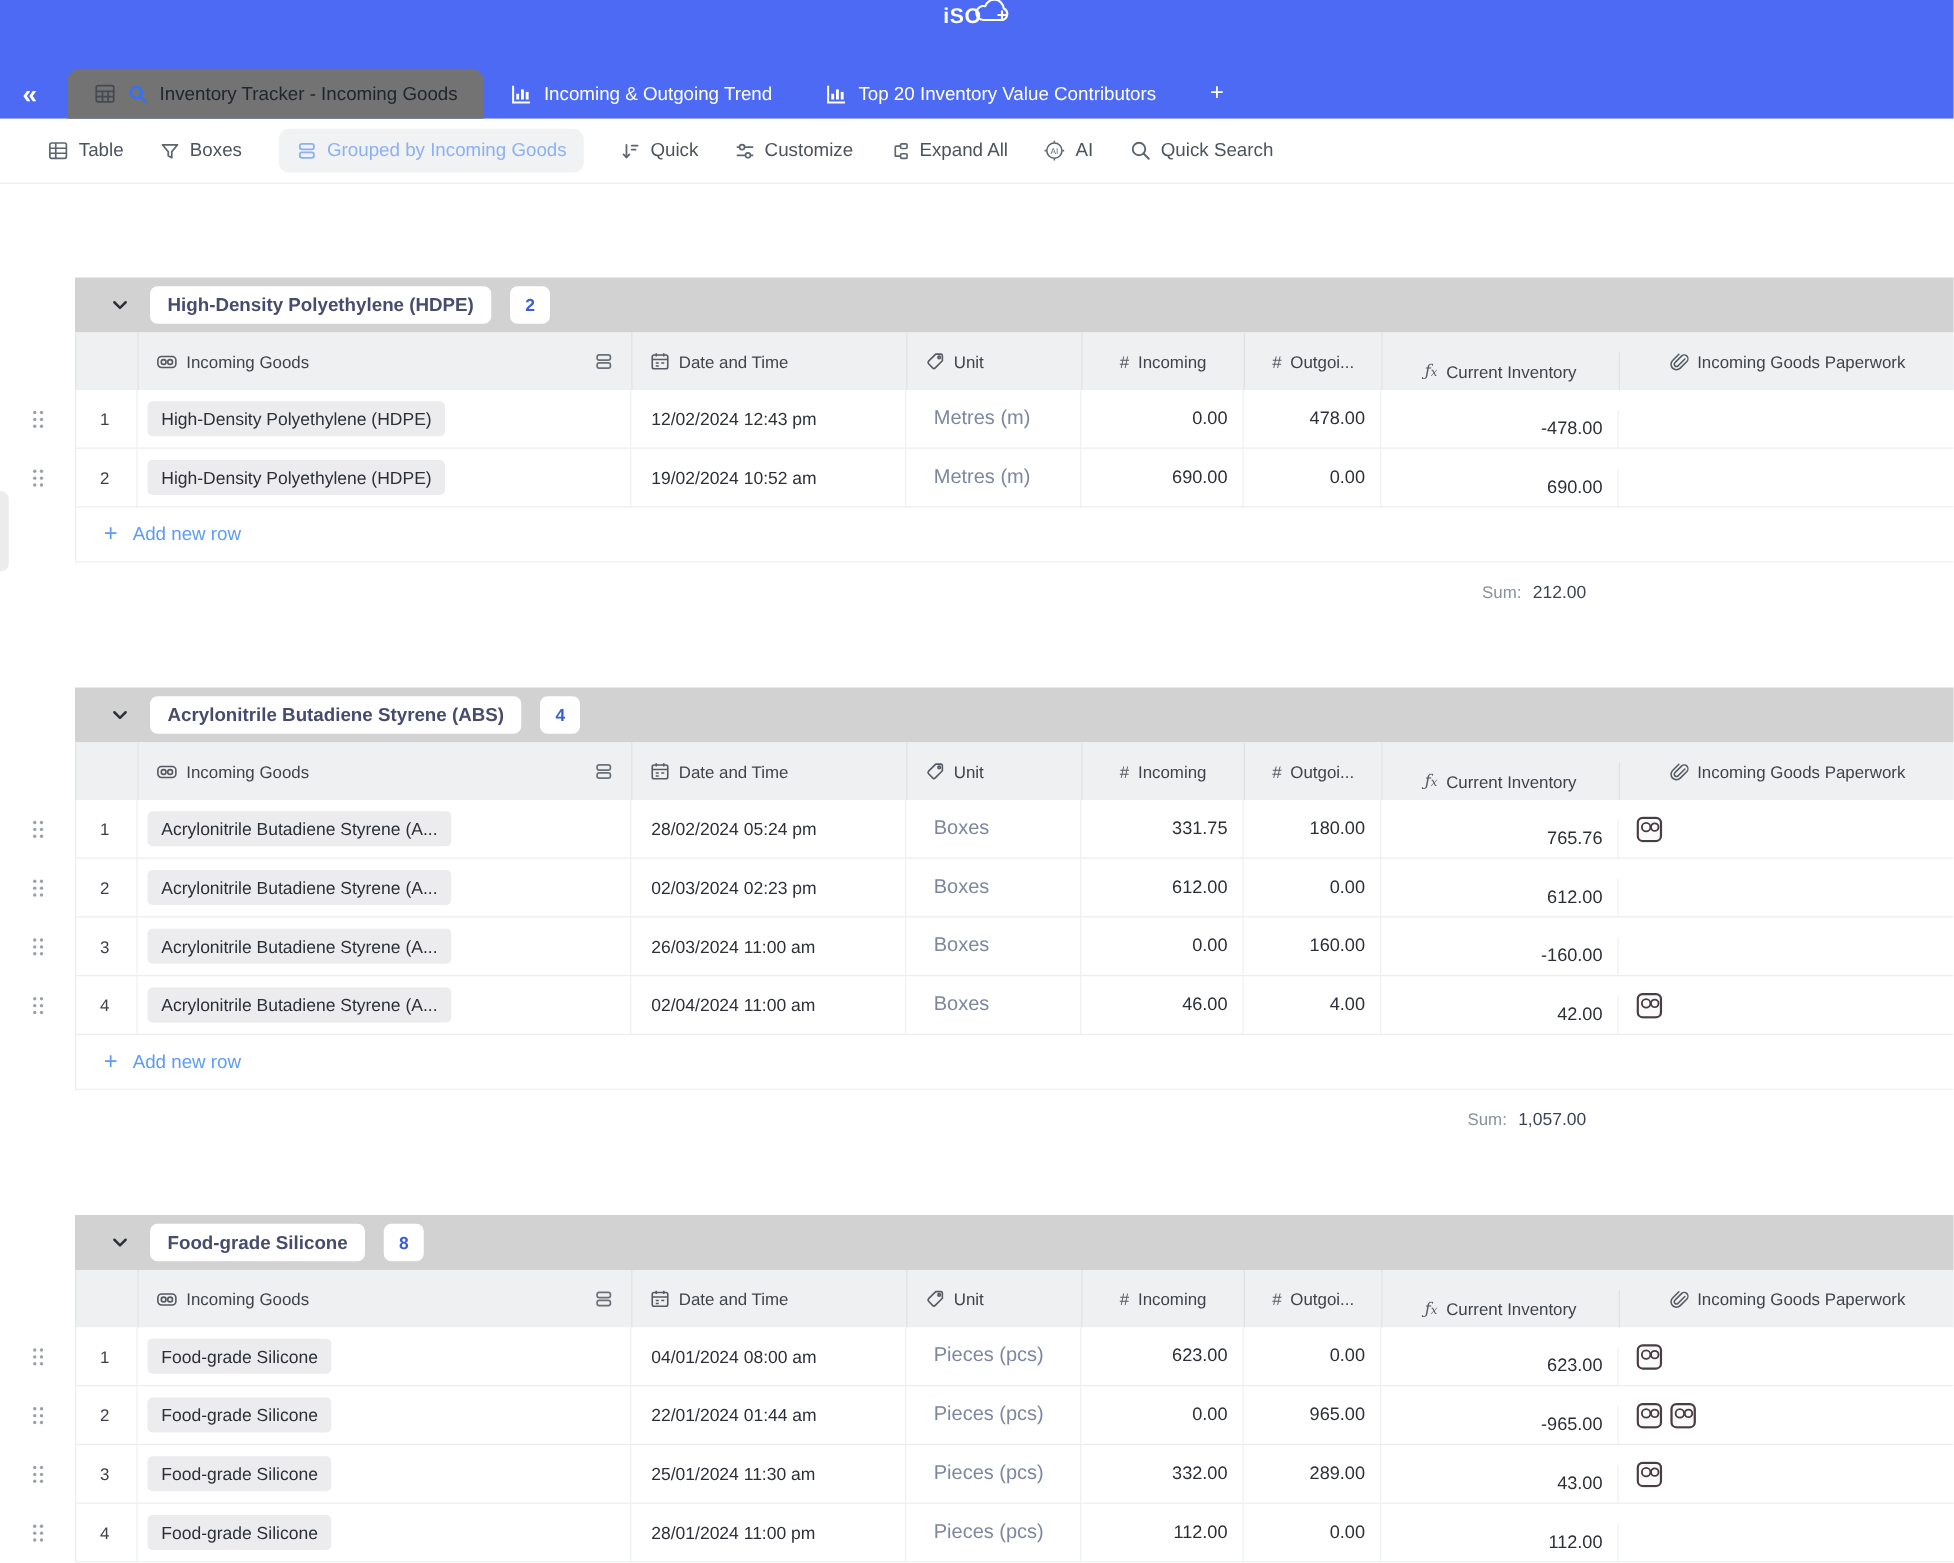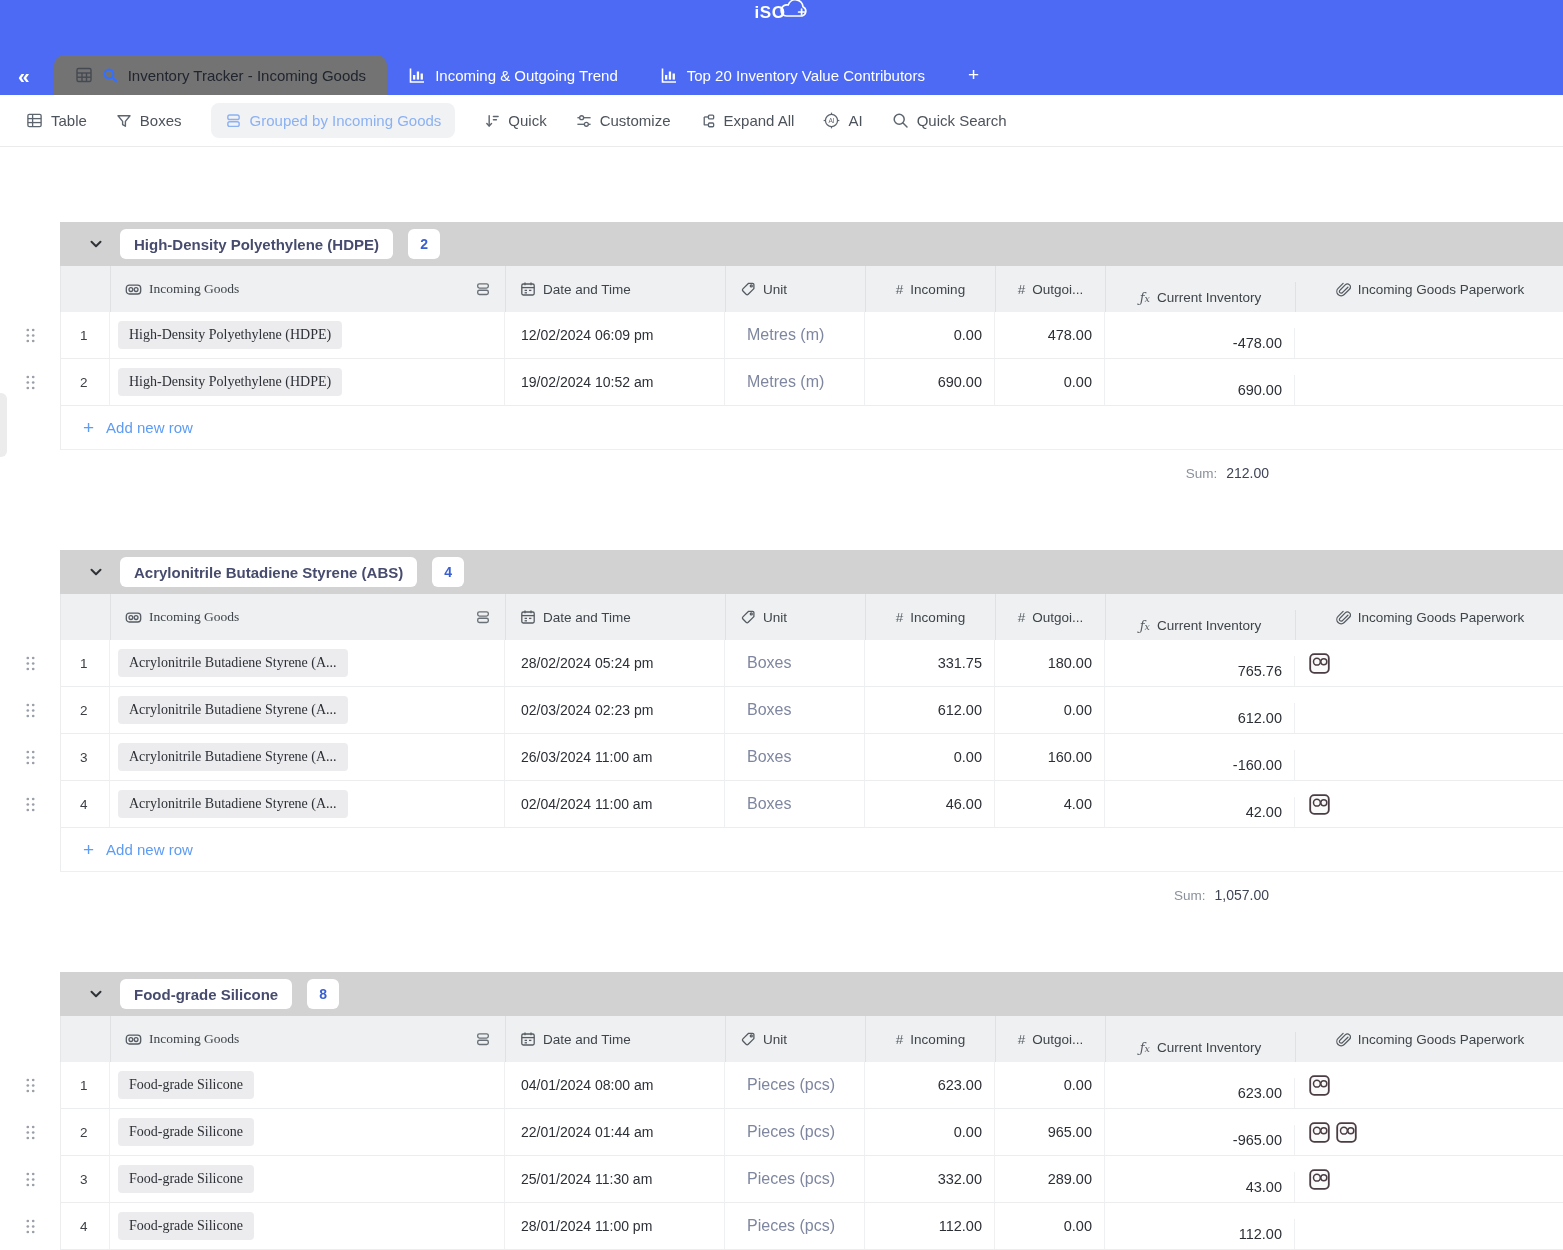--- a/index.html
+++ b/index.html
@@ -13,21 +13,21 @@
   .logo .cloud { margin-left:-7px; margin-top:-4px; }
 
   .tabrow { flex:1; display:flex; align-items:flex-end; padding-left:12px; }
   .collapse-btn { color:#fff; font-size:21px; font-weight:bold; margin:0 10px 7px 6px; cursor:pointer; }
   .tab { height:40px; display:flex; align-items:center; gap:9px; padding:0 21px; color:#fff; font-size:15px; white-space:nowrap; cursor:pointer; }
   .tab.active { background:#737373; color:#20252e; border-radius:10px 10px 0 0;margin-left:14px; }
   .tab .ic { display:flex; }
   .add-tab { color:#fff; font-size:19px; margin:0 0 9px 22px; cursor:pointer; }
 
   
-  .toolbar { height:52px; background:#fff; border-bottom:1px solid #e9ebed; display:flex; align-items:center; padding-left:26px; gap:29px; }
+  .toolbar { height:52px; background:#fff; border-bottom:1px solid #e9ebed; display:flex; align-items:center; padding-left:38px; gap:29px; }
   .tool { display:flex; align-items:center; gap:8px; font-size:15px; color:#4d535b; cursor:pointer; white-space:nowrap; }
   .tool .ic { display:flex; color:#5d656f; }
   .tool.active { background:#f1f2f3; border-radius:8px; padding:9px 14px; color:#8bb1f3; }
   .tool.active .ic { color:#8bb1f3; }
 
   
   .side-sliver { position:absolute; left:0; top:393px; width:7px; height:64px; background:#ececec; border-radius:0 6px 6px 0; }
 
   
   .content { padding-top:75px; }
@@ -38,21 +38,21 @@
   .gcount { background:#fff; border-radius:6px; height:30px; min-width:32px; display:flex; align-items:center; justify-content:center; font-weight:bold; font-size:14px; color:#3a5fd0; padding:0 8px; }
 
   .thead { margin-left:60px; height:46px; background:#eef0f1; display:flex; border-left:1px solid #e4e6e8; }
   .th { display:flex; align-items:center; gap:7px; font-size:13.5px; color:#3f444a; padding:0 14px; border-right:1px solid #dfe1e3; }
   .th .ic { display:flex; color:#565b63; }
   .th.center { justify-content:center; }
   .th .trail { margin-left:auto; color:#6a7077; }
   .col-label { white-space:nowrap; }
 
   .c-num { width:50px; }
-  .c-goods { width:395px;font-family:Liberation Serif, serif; }
+  .c-goods { width:395px; }
   .c-datetime { width:220px; }
   .c-unit { width:140px; }
   .c-incoming { width:130px; }
   .c-outgoing { width:110px; }
   .c-current { width:190px;margin-top:16px; }
   .c-paperwork { flex:1; border-right:none !important; }
 
   .trow { display:flex; height:47px; background:#fff; }
   .gutter { width:60px; display:flex; align-items:center; justify-content:center; }
   .handle { display:flex; cursor:grab; }
@@ -324,21 +324,21 @@
                 <circle cx="8.2" cy="8.5" r="1.35"></circle>
                 <circle cx="2.8" cy="14" r="1.35"></circle>
                 <circle cx="8.2" cy="14" r="1.35"></circle>
               </svg>
             </span>
           </div>
           <div class="td c-num rownum first">1</div>
           <div class="td c-goods goods">
             <span class="goods-pill">High-Density Polyethylene (HDPE)</span>
           </div>
-          <div class="td c-datetime date">12/02/2024 06:09 pm</div>
+          <div class="td c-datetime date">12/02/2024 12:43 pm</div>
           <div class="td c-unit unit">Metres (m)</div>
           <div class="td c-incoming numeric">0.00</div>
           <div class="td c-outgoing numeric">478.00</div>
           <div class="td c-current numeric">-478.00</div>
           <div class="td c-paperwork paper"></div>
         </div>
         <div class="trow">
           <div class="gutter">
             <span class="ic handle">
               <svg width="11" height="17" viewBox="0 0 11 17" fill="#9aa0a8">

